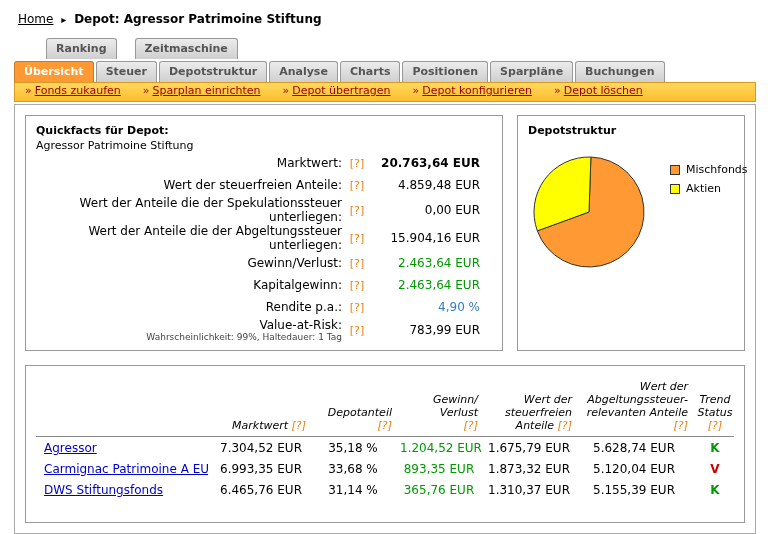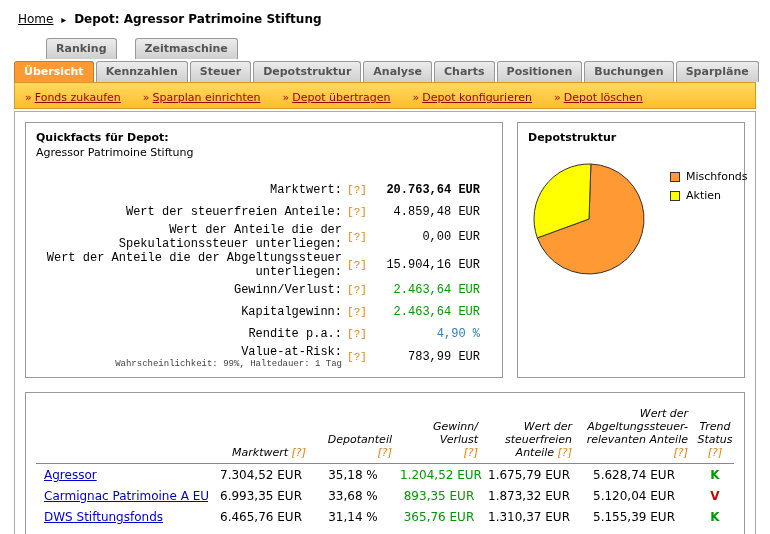--- a/index.html
+++ b/index.html
@@ -27,41 +27,41 @@
     padding:3px 9px 4px 9px;
     color:#555; font-weight:bold; font-size:11px;
     cursor:pointer; white-space:nowrap;
   }
   .tab.active { background:#FF9933; border-color:#CC7A1F; color:#fff; }
 
   
   .toolbar {
     border:1px solid #D89A20;
     background:linear-gradient(#FFD95E,#FFBE2E);
-    padding:8px 10px 4px 10px;
+    padding:1px 10px 4px 10px;
     display:flex; gap:22px; align-items:center;
   }
   .toolbar a { color:#990000; text-decoration:none; cursor:pointer; white-space:nowrap; }
   .toolbar a .lbl { text-decoration:underline; }
   .toolbar a .arr { margin-right:3px; }
 
   
   .main-box {
     border:1px solid #aaa; background:#fff;
     margin-top:2px; padding:10px;
   }
   .top-section { display:flex; gap:14px; }
 
   .panel { border:1px solid #999; background:#fff; padding:8px 10px; }
   .panel-title { font-weight:bold; font-size:11px; }
 
   
   .quickfacts { width:552px; }
   .qf-sub { margin-top:2px; }
-  .qf-rows { margin-top:20px;font-family:Liberation Mono, monospace; }
+  .qf-rows { margin-top:0; }
   .qf-row { display:flex; align-items:center; min-height:22px; padding-right:12px; }
   .qf-label { flex:1; text-align:right; font-size:12px; }
   .qf-sublabel { font-size:9px; color:#444; }
   .qf-help { width:30px; text-align:center; }
   .help { color:#E8820C; text-decoration:none; cursor:pointer; font-size:11px; }
   .qf-value { width:108px; text-align:right; font-size:12px; }
   .v-bold { font-weight:bold; }
   .v-pos { color:#009900; }
   .v-rate { color:#2E7FBE; }
 
@@ -103,28 +103,27 @@
     <span class="crumb-title">Depot: Agressor Patrimoine Stiftung</span>
   </div>
 
   <div class="tabs-row1">
     <div class="tab">Ranking</div>
     <div class="tab">Zeitmaschine</div>
   </div>
 
   <div class="tabs-row2">
     <div class="tab active">Übersicht</div>
-    <div class="tab">Kennzahlen</div>
     <div class="tab">Steuer</div>
     <div class="tab">Depotstruktur</div>
     <div class="tab">Analyse</div>
     <div class="tab">Charts</div>
     <div class="tab">Positionen</div>
+    <div class="tab">Sparpläne</div>
     <div class="tab">Buchungen</div>
-    <div class="tab">Sparpläne</div>
   </div>
 
   <div class="toolbar">
     <a><span class="arr">»</span><span class="lbl">Fonds zukaufen</span></a>
     <a><span class="arr">»</span><span class="lbl">Sparplan einrichten</span></a>
     <a><span class="arr">»</span><span class="lbl">Depot übertragen</span></a>
     <a><span class="arr">»</span><span class="lbl">Depot konfigurieren</span></a>
     <a><span class="arr">»</span><span class="lbl">Depot löschen</span></a>
   </div>
 

